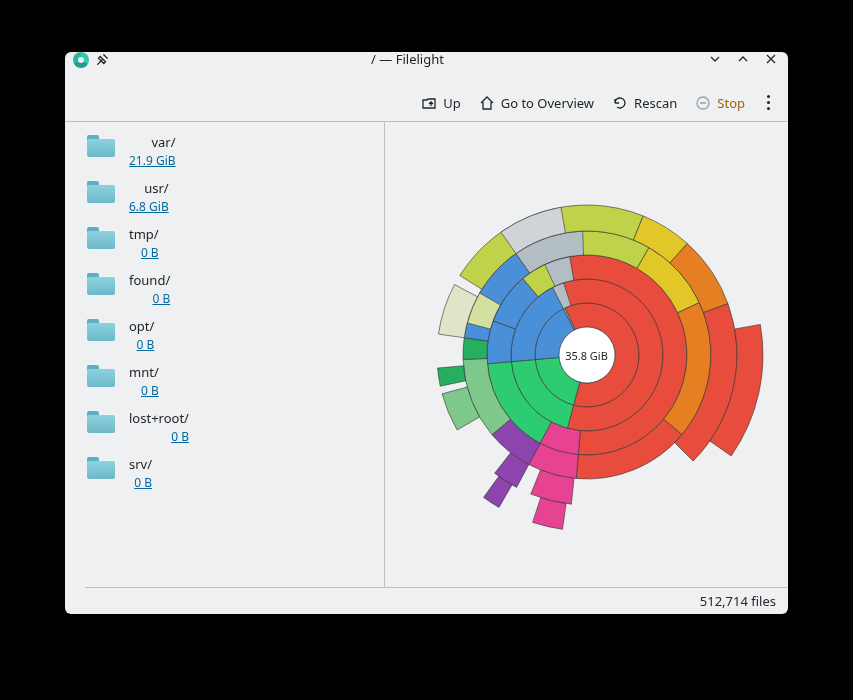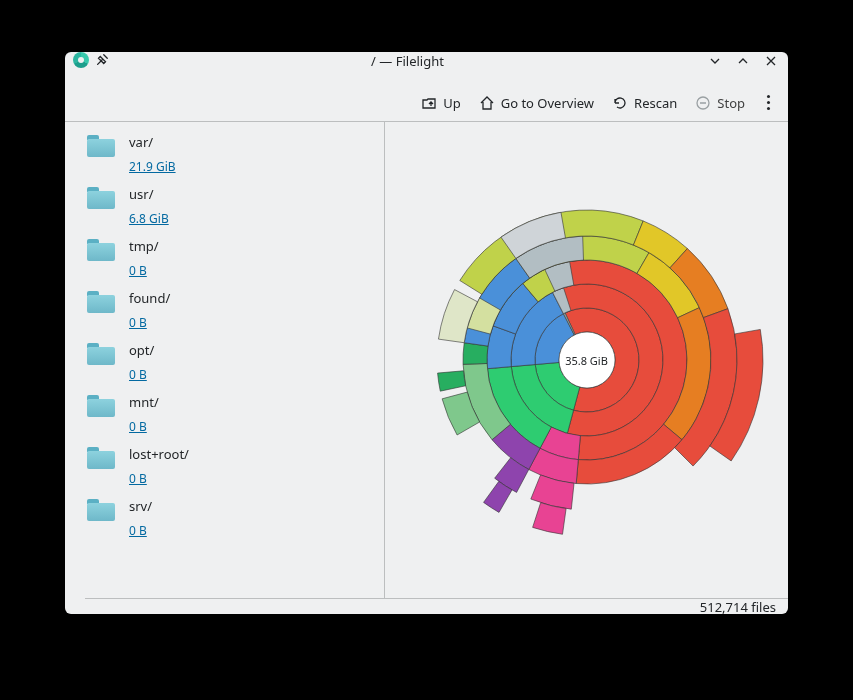--- a/index.html
+++ b/index.html
@@ -21,22 +21,22 @@
     background: #eff0f1;
     border-radius: 6px;
     box-shadow: 0 8px 32px rgba(0,0,0,0.6);
     display: flex;
     flex-direction: column;
     overflow: hidden;
   }
   .titlebar {
     height: 32px;
     display: flex;
-    align-items: flex-start;
-    padding: 0 8px;
+    align-items: flex-end;
+    padding: 16px 8px;
     flex-shrink: 0;
   }
   .tb-left { display: flex; align-items: center; gap: 6px; }
   .app-icon {
     width: 16px; height: 16px;
     border-radius: 50%;
     background: conic-gradient(#37c8ab 0 120deg, #1d9e8c 120deg 240deg, #2bb5a0 240deg 360deg);
     position: relative;
   }
   .app-icon::after {
@@ -84,37 +84,37 @@
     position: relative; margin-top:2px;
   }
   .folder-icon::before {
     content:""; position:absolute; left:0; top:0; width:12px; height:5px;
     background:#5bb0c4; border-radius:2px 2px 0 0;
   }
   .folder-icon::after {
     content:""; position:absolute; left:0; top:4px; width:28px; height:18px;
     background: linear-gradient(#8dd2de, #6eb8c9); border-radius:2px;
   }
-  .folder-text { display:flex; flex-direction:column; gap:7px; }
+  .folder-text { display:flex; flex-direction:column; gap:1px;text-align:right; }
   .folder-name { font-size: 13px; }
   .folder-size { font-size: 12px; color: #0369a1; text-decoration: underline; }
   .chart-area {
     flex: 1;
     position: relative;
     display:flex;
     align-items:center;
     justify-content:center;
   }
   .sunburst { position:relative; width:360px; height:360px; }
   .center-label {
     position:absolute; left:50%; top:50%; transform:translate(-50%,-50%);
     font-size:11px; color:#232629;
   }
   .statusbar {
-    height: 16px;
+    height: 27px;
     border-top: 1px solid #bcbebf;
     display:flex;
     align-items:center;
     justify-content:flex-end;
     padding: 0 12px;
     font-size: 13px;
     flex-shrink:0;
     margin-left:20px;
   }
 </style>
@@ -170,21 +170,21 @@
       <svg viewBox="0 0 16 16">
           <path d="M3 8 A5 5 0 1 1 5 12 M3 8 L3 4 M3 8 L7 8" fill="none" stroke="#232629" stroke-width="1.3"></path>
         </svg>
       <span>Rescan</span>
     </div>
     <div class="tool-btn">
       <svg viewBox="0 0 16 16">
           <circle cx="8" cy="8" r="6" fill="none" stroke="#9aa0a3" stroke-width="1.3"></circle>
           <line x1="5" y1="8" x2="11" y2="8" stroke="#9aa0a3" stroke-width="1.3"></line>
         </svg>
-      <span style="color:#404040">Stop</span>
+      <span style="color:#a16207">Stop</span>
     </div>
     <div class="menu-dots">
       <span></span>
         <span></span>
         <span></span>
     </div>
   </div>
 
   <div class="content">
     <div class="sidebar" id="sidebar">

